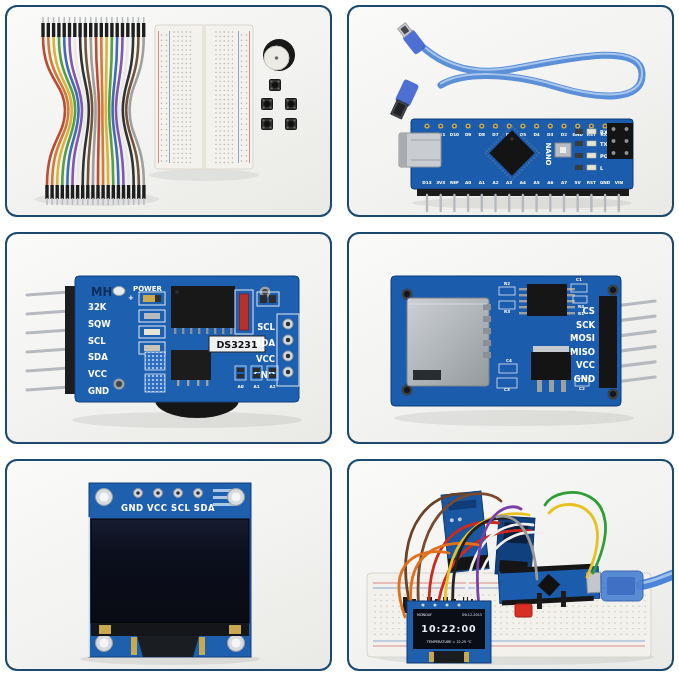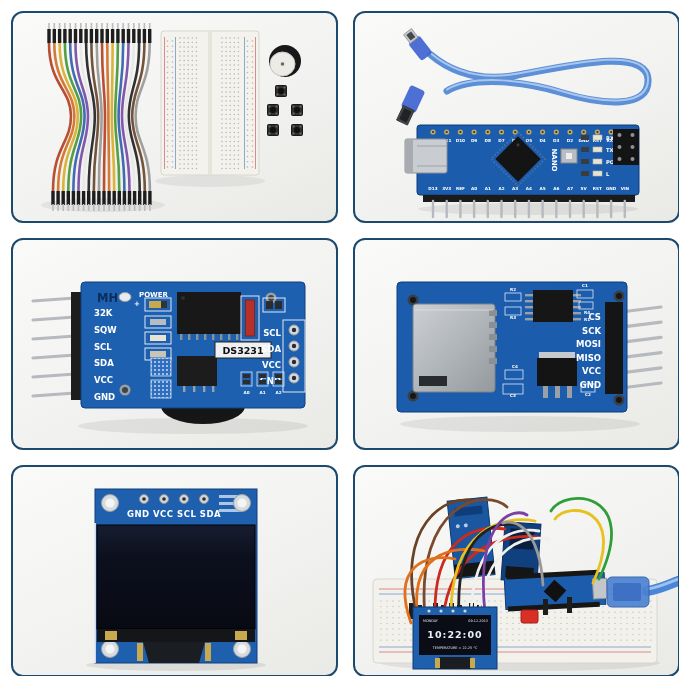--- a/index.html
+++ b/index.html
@@ -1,18 +1,18 @@
 <!DOCTYPE html>
 <html><head>
 <meta charset="utf-8">
 <style>
   html,body{margin:0;padding:0;background:#ffffff;}
   body{width:679px;height:676px;font-family:"DejaVu Sans",sans-serif;}
   .grid{display:grid;grid-template-columns:327px 327px;grid-template-rows:212px 212px 212px;
-        gap:15px;padding:11px;box-sizing:border-box;width:679px;height:676px;}
+        gap:15px;padding:5px;box-sizing:border-box;width:679px;height:676px;}
   .panel{border:2px solid #1c4a6e;border-radius:12px;overflow:hidden;
          background:linear-gradient(155deg,#fafaf9 0%,#f2f2f0 55%,#e9e9e6 100%);}
   .panel svg{width:100%;height:100%;display:block;}
   text{font-family:"DejaVu Sans",sans-serif;}
   .lw{fill:#ffffff;font-weight:bold;}
   .lk{fill:#111111;font-weight:bold;}
   .lnavy{fill:#0b2d5c;font-weight:bold;}
   .loled{fill:#dfe8f6;}
   .fs3{font-size:3.4px;}
   .fs4{font-size:4.2px;}

